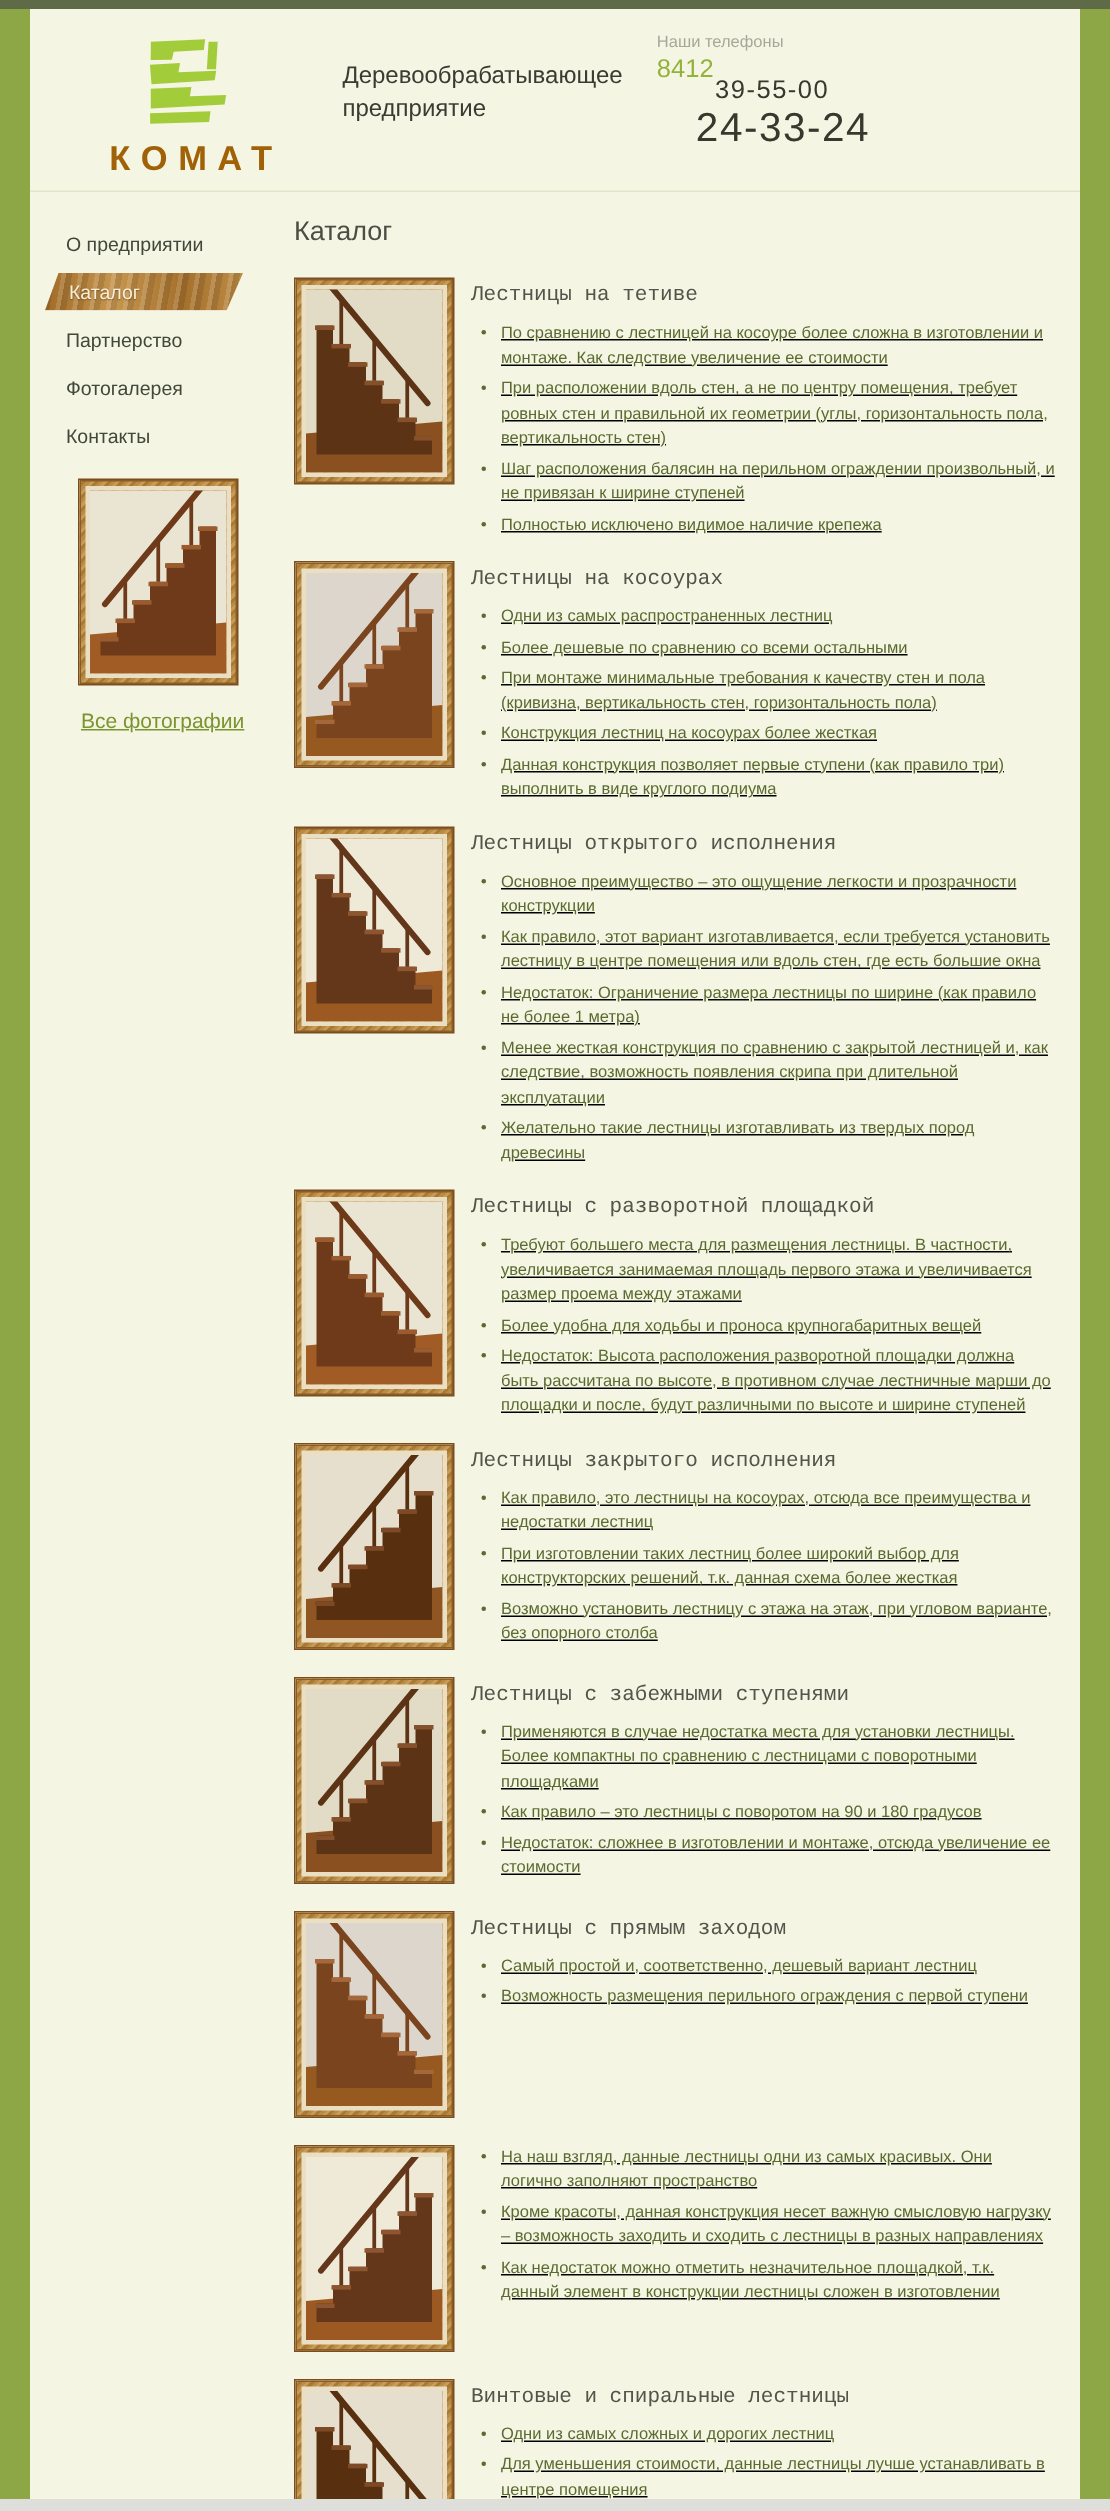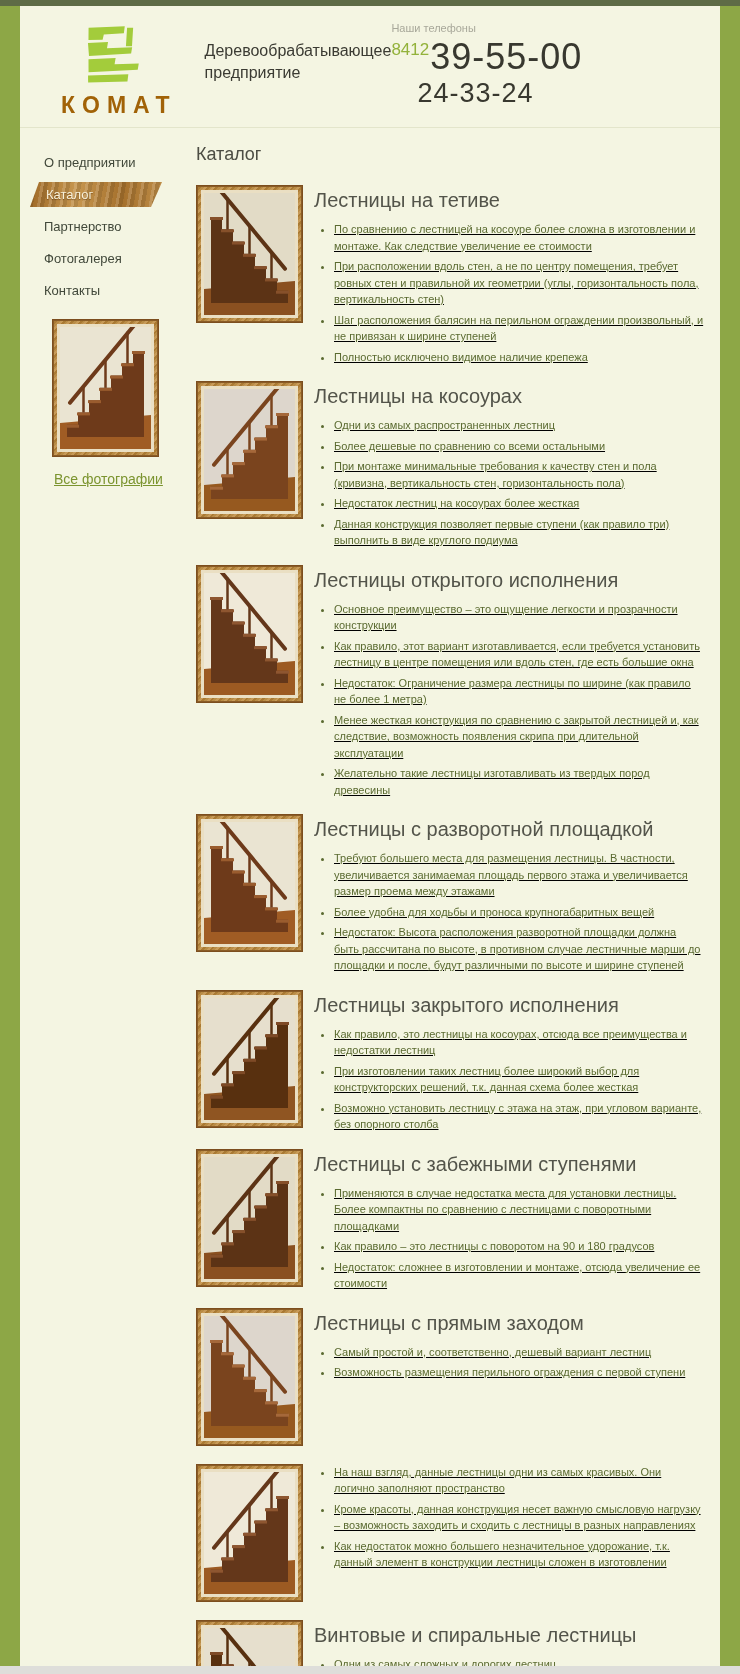--- a/index.html
+++ b/index.html
@@ -38,21 +38,21 @@
     color:#a16207; margin-top:2px; padding-left:7px;
   }
   .tagline {
     width:215px; margin-left:28px; margin-top:22px;
     font-size:16px; line-height:1.35; color:#3b3b33;
   }
   .phones { margin-left:auto; margin-right:140px; margin-top:4px; text-align:left; }
   .phones-label { font-size:11px; color:#a8a89a; margin-bottom:2px; }
   .phone-row { white-space:nowrap; }
   .phone-code { font-size:17px; color:#93b23b; vertical-align:14px; margin-right:1px; }
-  .phone-num { font-size:36px; color:#38382f; letter-spacing:1px; }
+  .phone-num { font-size:17px; color:#38382f; letter-spacing:1px; }
   .phone-num2 { font-size:27px; color:#38382f; letter-spacing:1px; padding-left:26px; }
   
   .content { display:flex; flex:1; }
   aside { width:176px; padding:22px 0 0 20px; flex-shrink:0; }
   .nav-item {
     font-size:13px; color:#41483a; margin:0 0 7px 0;
     padding:5px 8px 5px 4px; cursor:pointer; width:140px;
   }
   .nav-item.active {
     color:#f7f0d8; cursor:default; width:132px;
@@ -81,22 +81,23 @@
   
   main { flex:1; padding:16px 10px 0 0; }
   main h1 {
     font-size:18px; font-weight:normal; color:#4c4d43;
     margin:0 0 20px 0;
   }
   .section { display:flex; margin-bottom:12px; min-height:144px; }
   .section-photo { flex-shrink:0; width:118px; }
   .section-body { flex:1; padding-right:6px; }
   .section-body h2 {
-    font-size:20px; font-weight:normal; color:#53544a;
+    font-size:14px; font-weight:normal; color:#53544a;
     margin:4px 0 9px 0;
+    font-family:Liberation Mono, monospace;
   }
   .section-body ul { margin:0; padding-left:20px;text-decoration:underline; }
   .section-body li {
     font-size:11px; color:#5a6a30; line-height:1.5; margin-bottom:4px;
   }
 </style>
 </head>
 <body>
 
 <div class="viewport">
@@ -208,21 +209,21 @@
                       <line x1="67.5" y1="36.28571428571428" x2="67.5" y2="4.785714285714278" stroke="#7a441e" stroke-width="2.5"></line>
                       <line x1="10" y1="75.71428571428571" x2="81" y2="-10" stroke="#7a441e" stroke-width="4" stroke-linecap="round"></line>
                     </svg>
                   </span></span></div>
               <div class="section-body">
                 <h2>Лестницы на косоурах</h2>
                 <ul>
                   <li>Одни из самых распространенных лестниц</li>
                   <li>Более дешевые по сравнению со всеми остальными</li>
                   <li>При монтаже минимальные требования к качеству стен и пола (кривизна, вертикальность стен, горизонтальность пола)</li>
-                  <li>Недостаток лестниц на косоурах более жесткая</li>
+                  <li>Конструкция лестниц на косоурах более жесткая</li>
                   <li>Данная конструкция позволяет первые ступени (как правило три) выполнить в виде круглого подиума</li>
                 </ul>
               </div>
             </div>
             <div class="section">
               <div class="section-photo"><span class="frame"><span class="frame-inner">
                     <svg width="91" height="122" viewBox="0 0 91 122" style="display:block">
                       <rect width="91" height="122" fill="#efe9d8"></rect>
                       <polygon points="0,96 91,88 91,122 0,122" fill="#9c5a22"></polygon>
                       <g transform="translate(91,0) scale(-1,1)">
@@ -383,21 +384,21 @@
                       <line x1="23.5" y1="85.42857142857143" x2="23.5" y2="59.92857142857143" stroke="#64371a" stroke-width="2.5"></line>
                       <line x1="45.5" y1="60.857142857142854" x2="45.5" y2="32.357142857142854" stroke="#64371a" stroke-width="2.5"></line>
                       <line x1="67.5" y1="36.28571428571428" x2="67.5" y2="4.785714285714278" stroke="#64371a" stroke-width="2.5"></line>
                       <line x1="10" y1="75.71428571428571" x2="81" y2="-10" stroke="#64371a" stroke-width="4" stroke-linecap="round"></line>
                     </svg>
                   </span></span></div>
               <div class="section-body">
                 <ul>
                   <li>На наш взгляд, данные лестницы одни из самых красивых. Они логично заполняют пространство</li>
                   <li>Кроме красоты, данная конструкция несет важную смысловую нагрузку – возможность заходить и сходить с лестницы в разных направлениях</li>
-                  <li>Как недостаток можно большего незначительное удорожание, т.к. данный элемент в конструкции лестницы сложен в изготовлении</li>
+                  <li>Как недостаток можно отметить незначительное площадкой, т.к. данный элемент в конструкции лестницы сложен в изготовлении</li>
                 </ul>
               </div>
             </div>
             <div class="section">
               <div class="section-photo"><span class="frame"><span class="frame-inner">
                     <svg width="91" height="122" viewBox="0 0 91 122" style="display:block">
                       <rect width="91" height="122" fill="#e6dfcd"></rect>
                       <polygon points="0,96 91,88 91,122 0,122" fill="#8f5522"></polygon>
                       <g transform="translate(91,0) scale(-1,1)">
                         <polygon points="7,110 7,97.71428571428571 18,97.71428571428571 18,85.42857142857143 29,85.42857142857143 29,73.14285714285714 40,73.14285714285714 40,60.857142857142854 51,60.857142857142854 51,48.57142857142857 62,48.57142857142857 62,36.28571428571428 73,36.28571428571428 73,24 84,24 84,110" fill="#58300f"></polygon>

